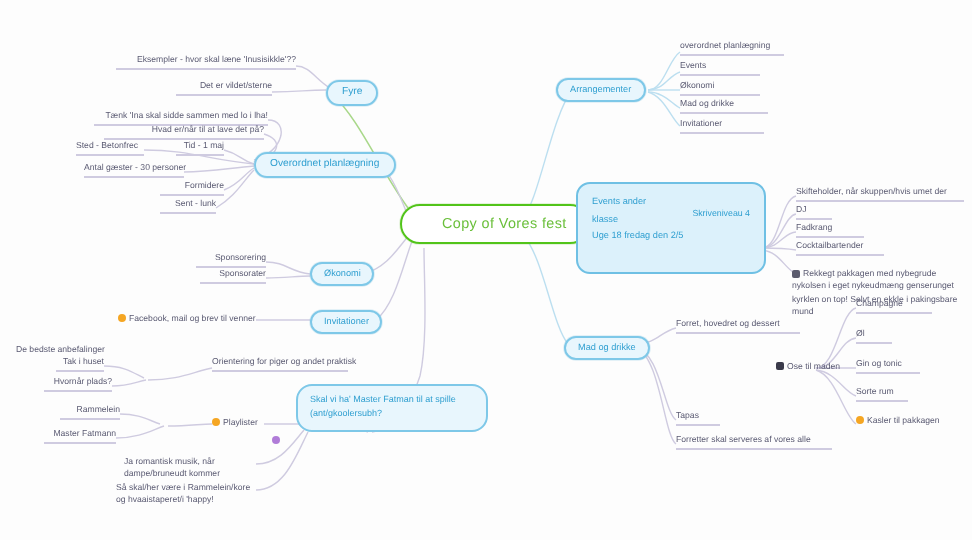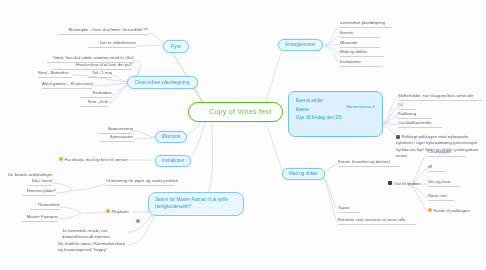--- a/index.html
+++ b/index.html
@@ -148,21 +148,21 @@
       <path d="M318 174 C 330 178, 332 218, 338 222"></path>
 
       <path d="M408 184 C 418 184, 420 156, 428 154"></path>
       <path d="M408 184 C 418 184, 420 170, 428 169"></path>
       <path d="M408 184 C 418 184, 422 184, 428 184"></path>
       <path d="M408 185 C 418 186, 422 196, 428 198"></path>
       <path d="M408 185 C 418 188, 422 208, 428 212"></path>
     </g>
   </svg>
 
-  <div class="node root" style="left:188px;top:102px;padding-left:20px;">Copy of Vores fest</div>
+  <div class="node root" style="left:200px;top:102px;padding-left:20px;">Copy of Vores fest</div>
 
   <div class="node pill" style="left:163px;top:40px;">Fyre</div>
   <div class="node leaf r" style="left:58px;top:28px;width:90px;">Eksempler - hvor skal læne 'Inusisikkle'??</div>
   <div class="node leaf r" style="left:88px;top:41px;width:48px;">Det er vildet/sterne</div>
 
   <div class="node pill" style="left:127px;top:76px;">Overordnet planlægning</div>
   <div class="node leaf r" style="left:47px;top:56px;width:87px;">Tænk 'Ina skal sidde sammen med lo i lha!</div>
   <div class="node leaf r" style="left:52px;top:63px;width:80px;">Hvad er/når til at lave det på?</div>
   <div class="node leaf" style="left:38px;top:71px;width:34px;">Sted - Betonfrec</div>
   <div class="node leaf r" style="left:88px;top:71px;width:24px;">Tid - 1 maj</div>

